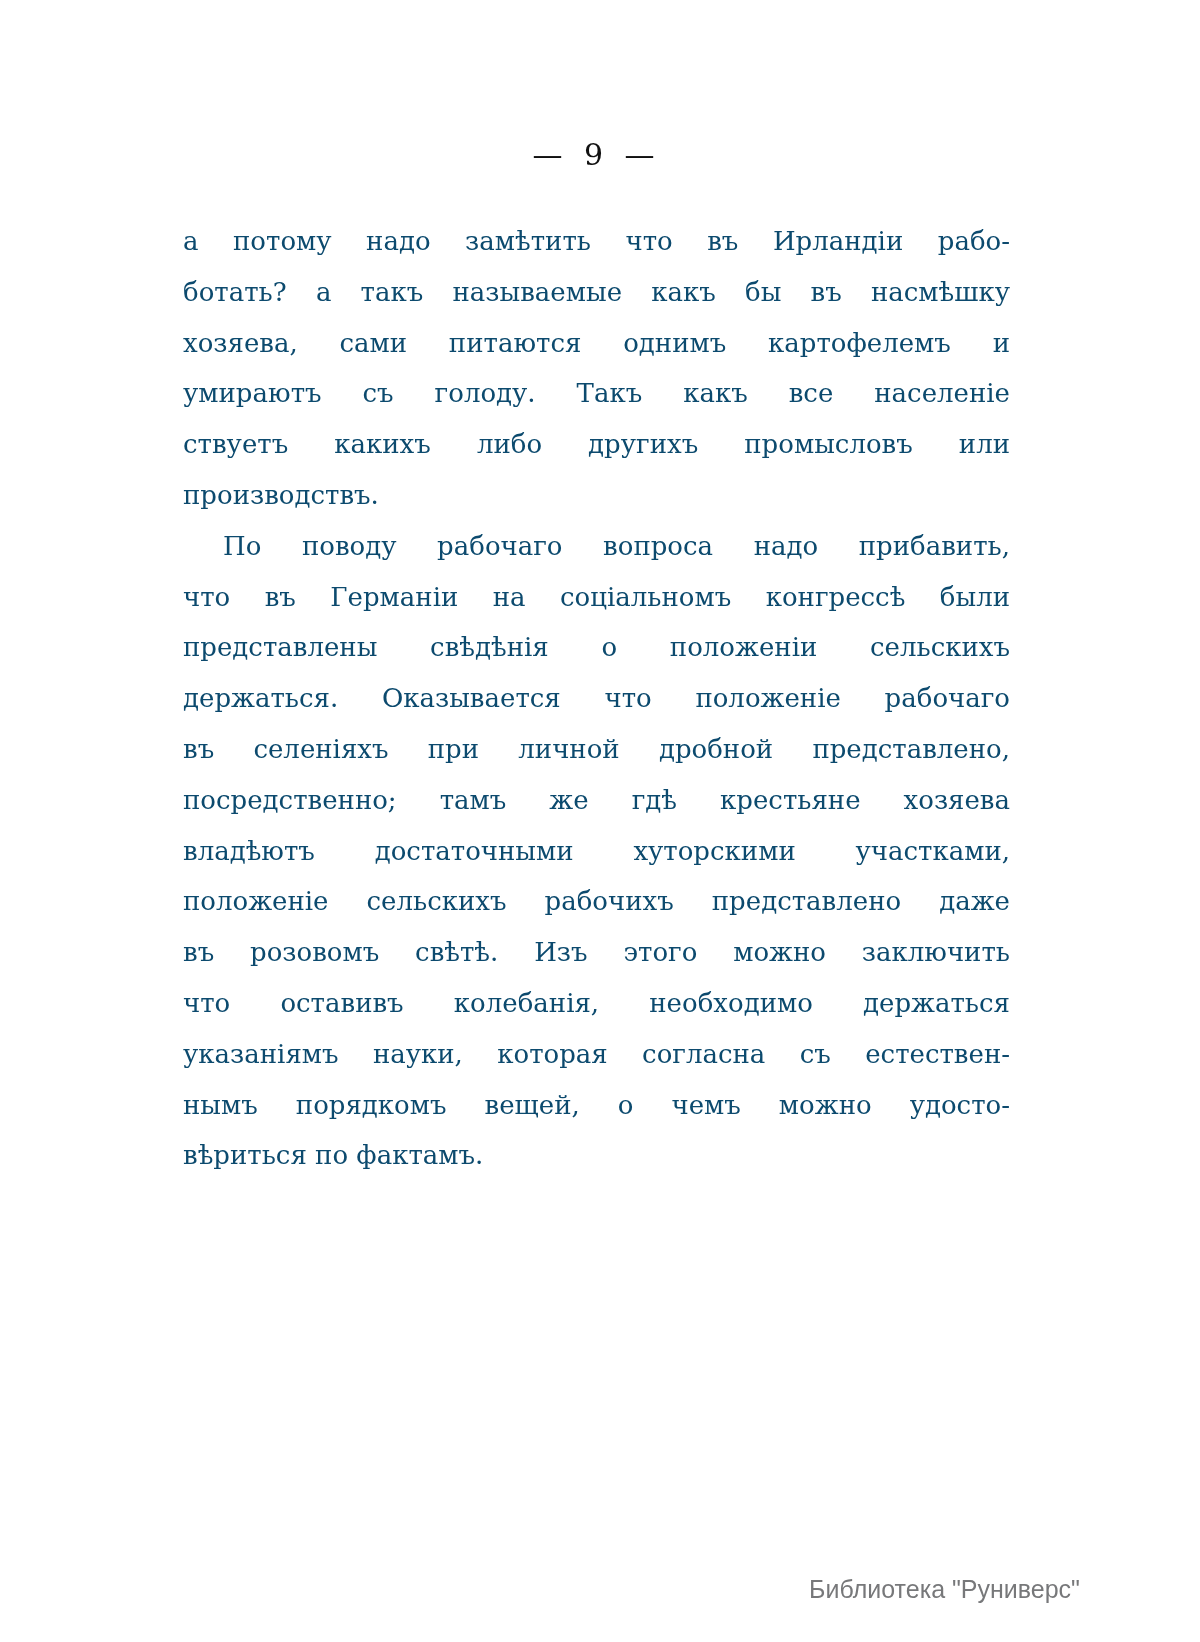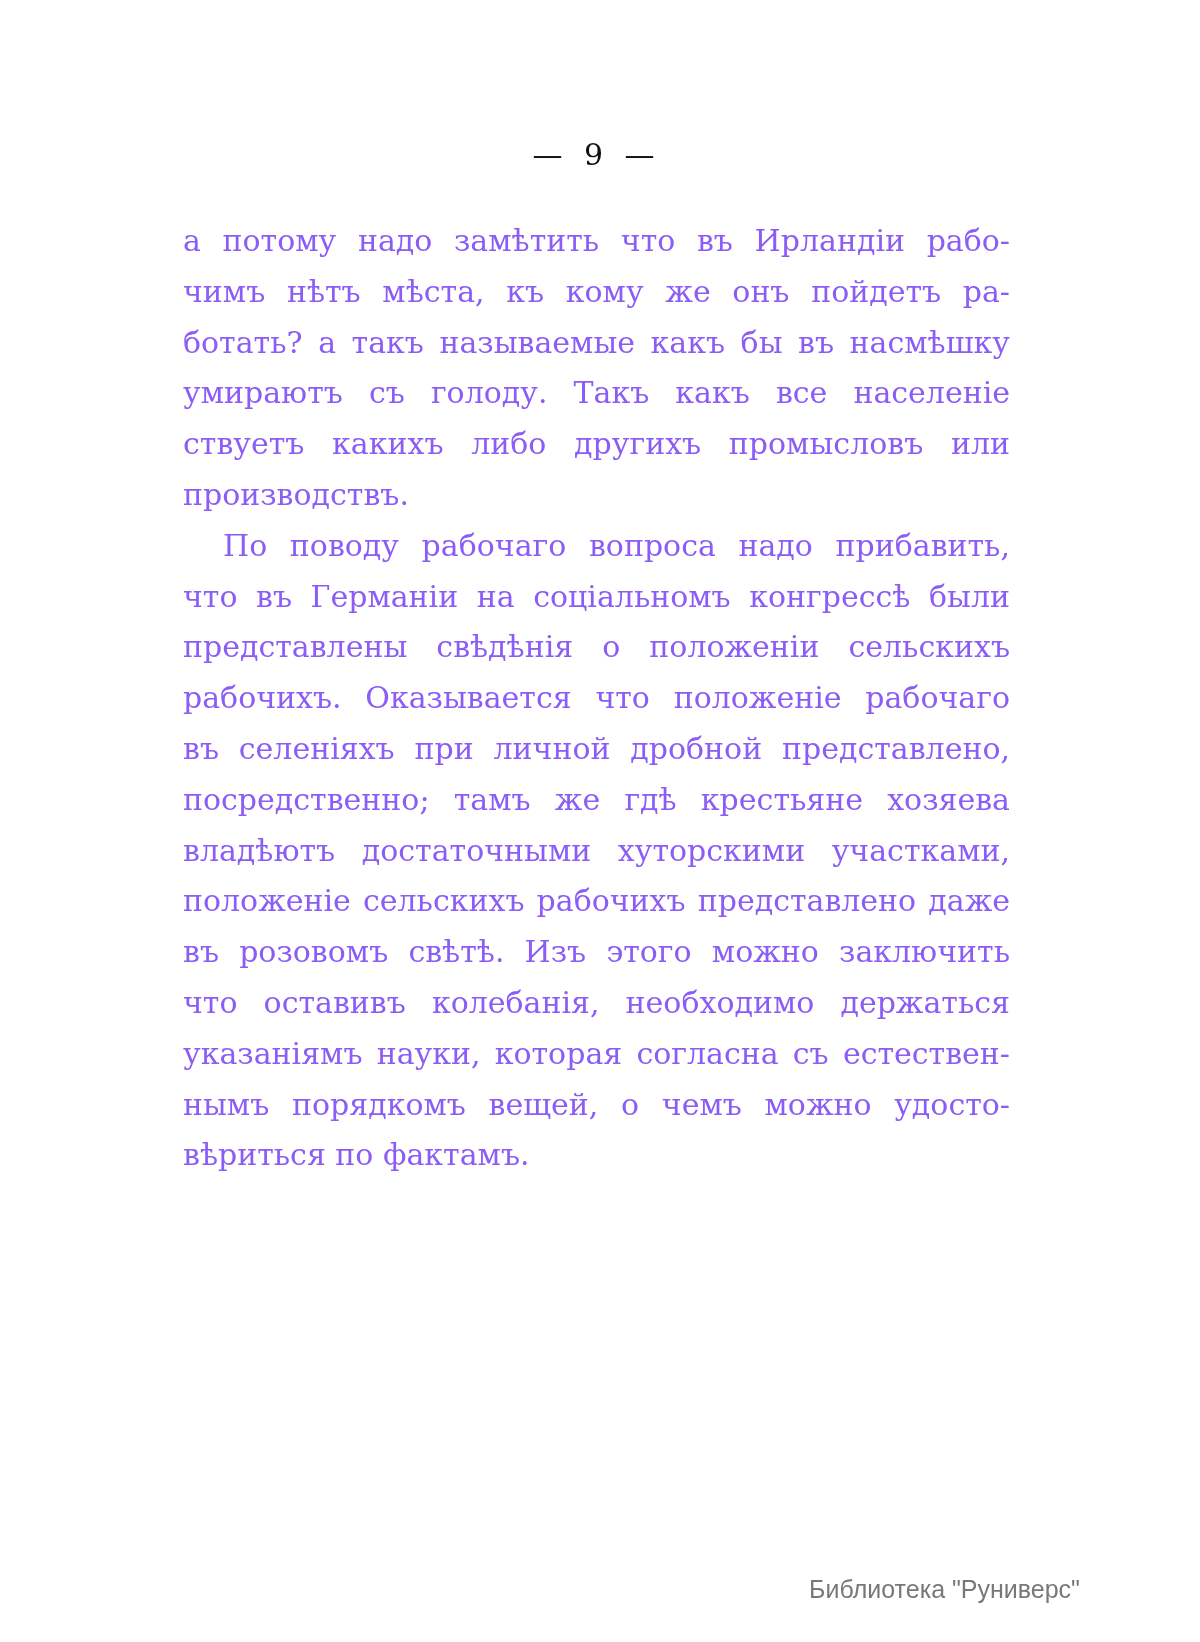--- a/index.html
+++ b/index.html
@@ -34,26 +34,26 @@
     position: absolute;
     top: 216px;
     left: 183px;
     width: 827px;
   }
   .paragraph {
     margin: 0;
     padding: 0;
   }
   .line {
-    font-size: 30px;
+    font-size: 26px;
     line-height: 50.8px;
     height: 50.8px;
     text-align: justify;
     text-align-last: justify;
-    color: #8b5cf6;
+    color: #0c4a6e;
   }
   .line.indent {
     text-indent: 40px;
   }
   .line.short {
     text-align: right;
     text-align-last: left;
   }
   .watermark {
     position: absolute;
@@ -68,31 +68,31 @@
 </head>
 <body>
 
 <div class="page">
 
   <div class="page-number">— 9 —</div>
 
   <div class="text-block">
       <div class="paragraph">
         <div class="line">а потому надо замѣтить что въ Ирландіи рабо-</div>
-        <div class="line">чимъ нѣтъ мѣста, къ кому же онъ пойдетъ ра-</div>
         <div class="line">ботать? а такъ называемые какъ бы въ насмѣшку</div>
+        <div class="line">хозяева, сами питаются однимъ картофелемъ и</div>
         <div class="line">умираютъ съ голоду. Такъ какъ все населеніе</div>
         <div class="line">ствуетъ какихъ либо другихъ промысловъ или</div>
         <div class="line short">производствъ.</div>
       </div>
       <div class="paragraph">
         <div class="line indent">По поводу рабочаго вопроса надо прибавить,</div>
         <div class="line">что въ Германіи на соціальномъ конгрессѣ были</div>
         <div class="line">представлены свѣдѣнія о положеніи сельскихъ</div>
-        <div class="line">рабочихъ. Оказывается что положеніе рабочаго</div>
+        <div class="line">держаться. Оказывается что положеніе рабочаго</div>
         <div class="line">въ селеніяхъ при личной дробной представлено,</div>
         <div class="line">посредственно; тамъ же гдѣ крестьяне хозяева</div>
         <div class="line">владѣютъ достаточными хуторскими участками,</div>
         <div class="line">положеніе сельскихъ рабочихъ представлено даже</div>
         <div class="line">въ розовомъ свѣтѣ. Изъ этого можно заключить</div>
         <div class="line">что оставивъ колебанія, необходимо держаться</div>
         <div class="line">указаніямъ науки, которая согласна съ естествен-</div>
         <div class="line">нымъ порядкомъ вещей, о чемъ можно удосто-</div>
         <div class="line short">вѣриться по фактамъ.</div>
       </div>

